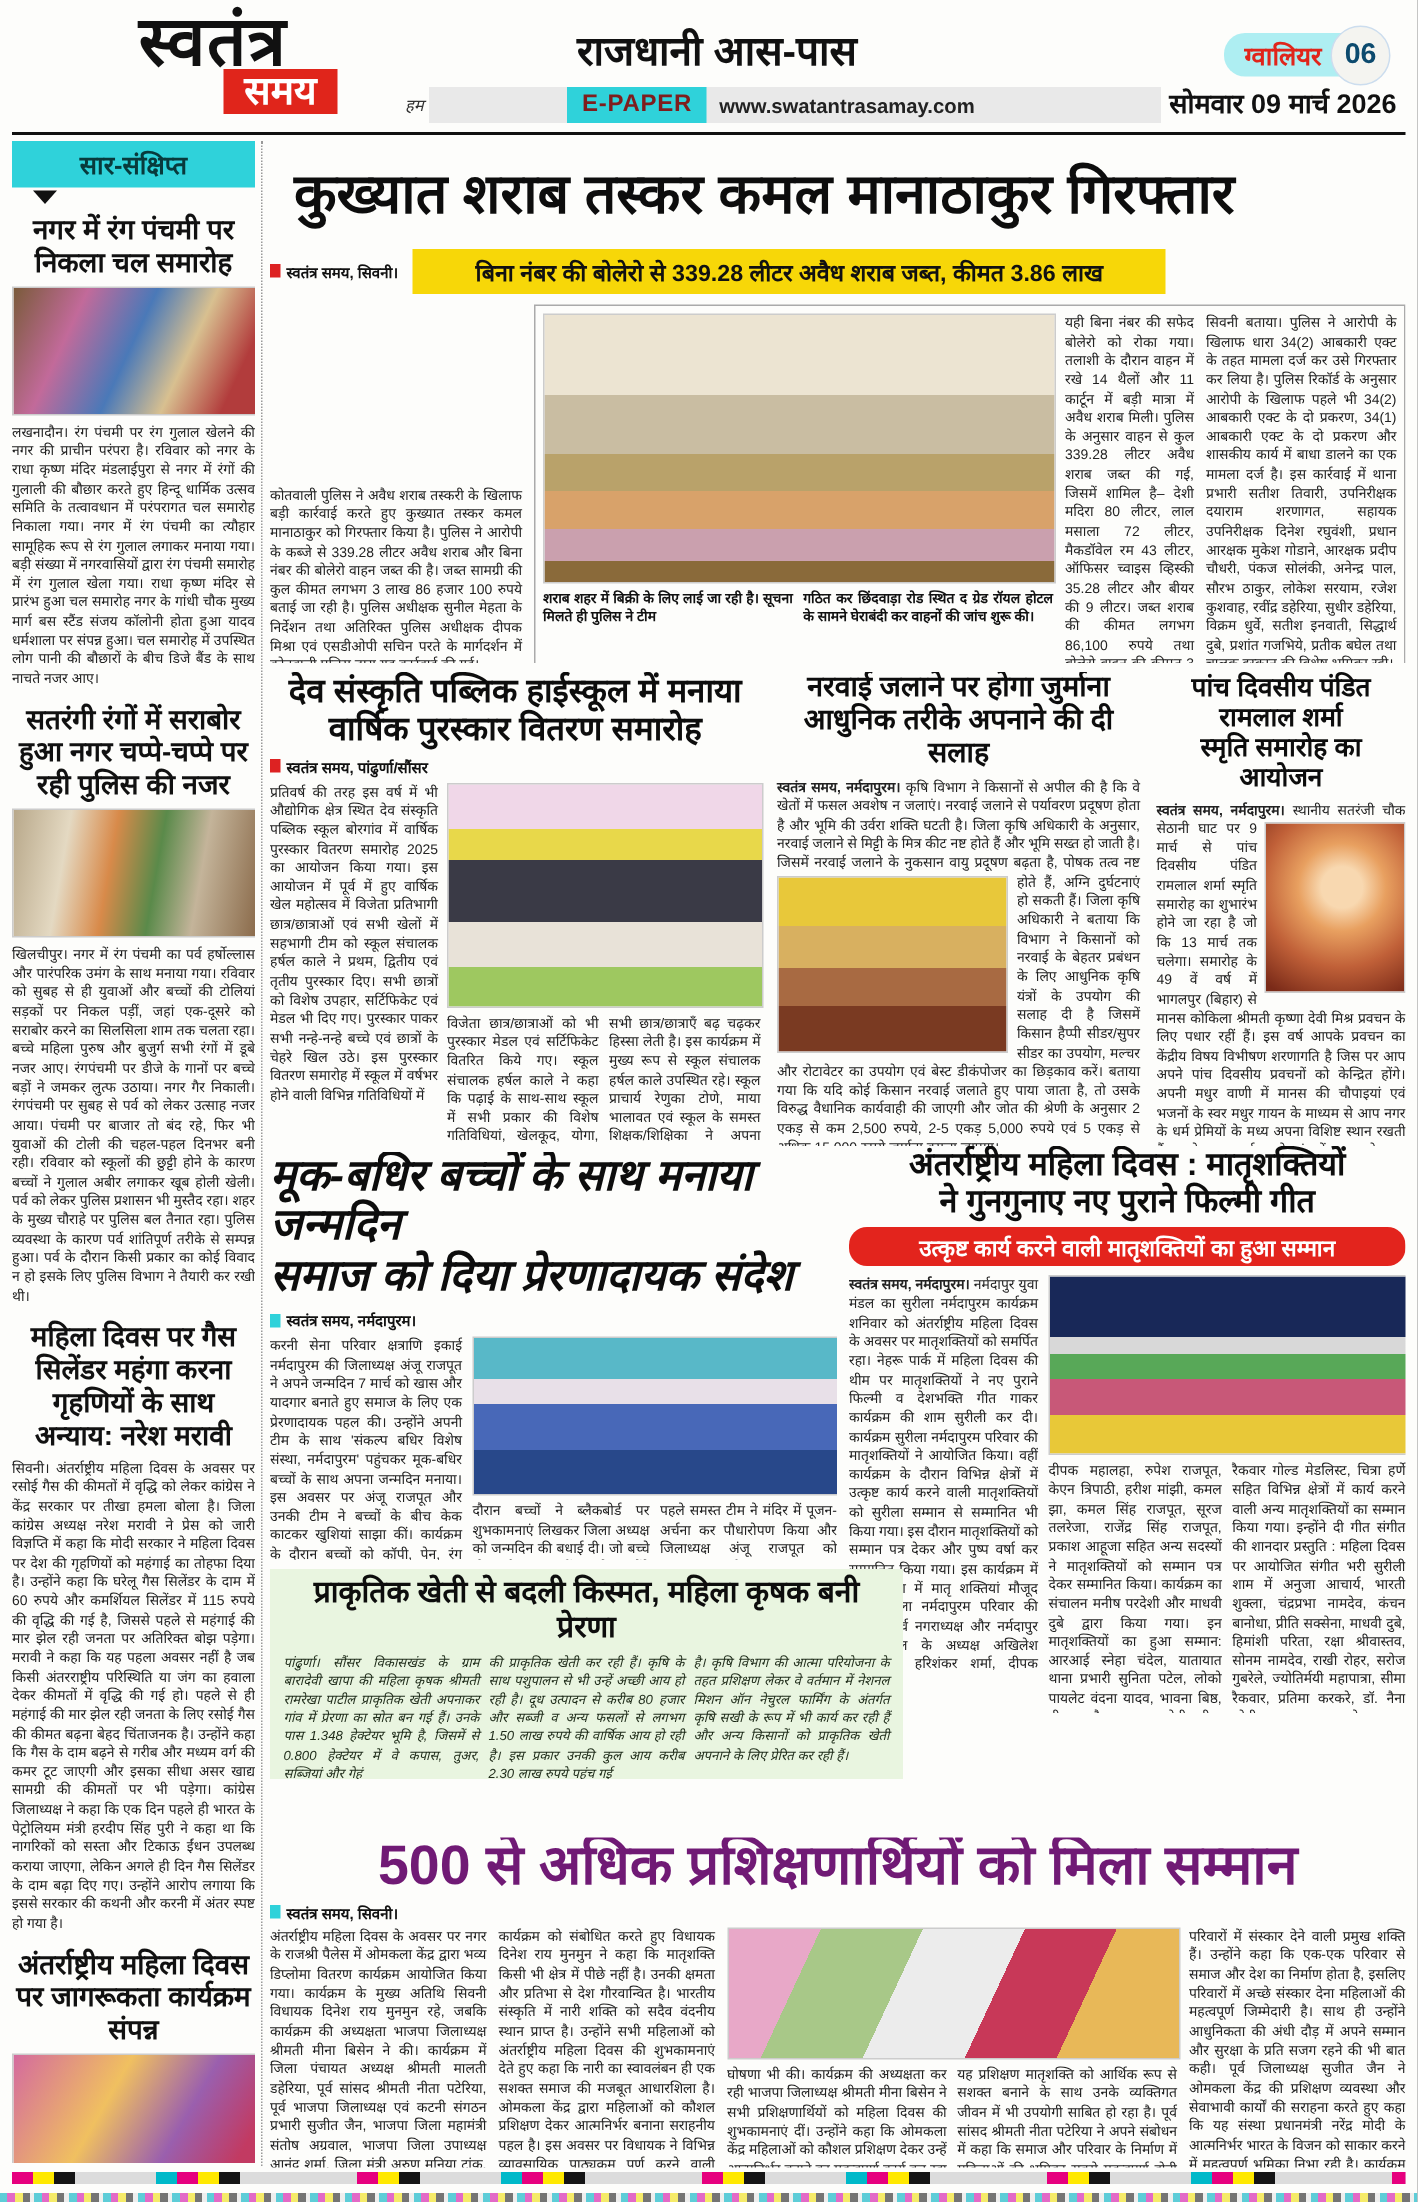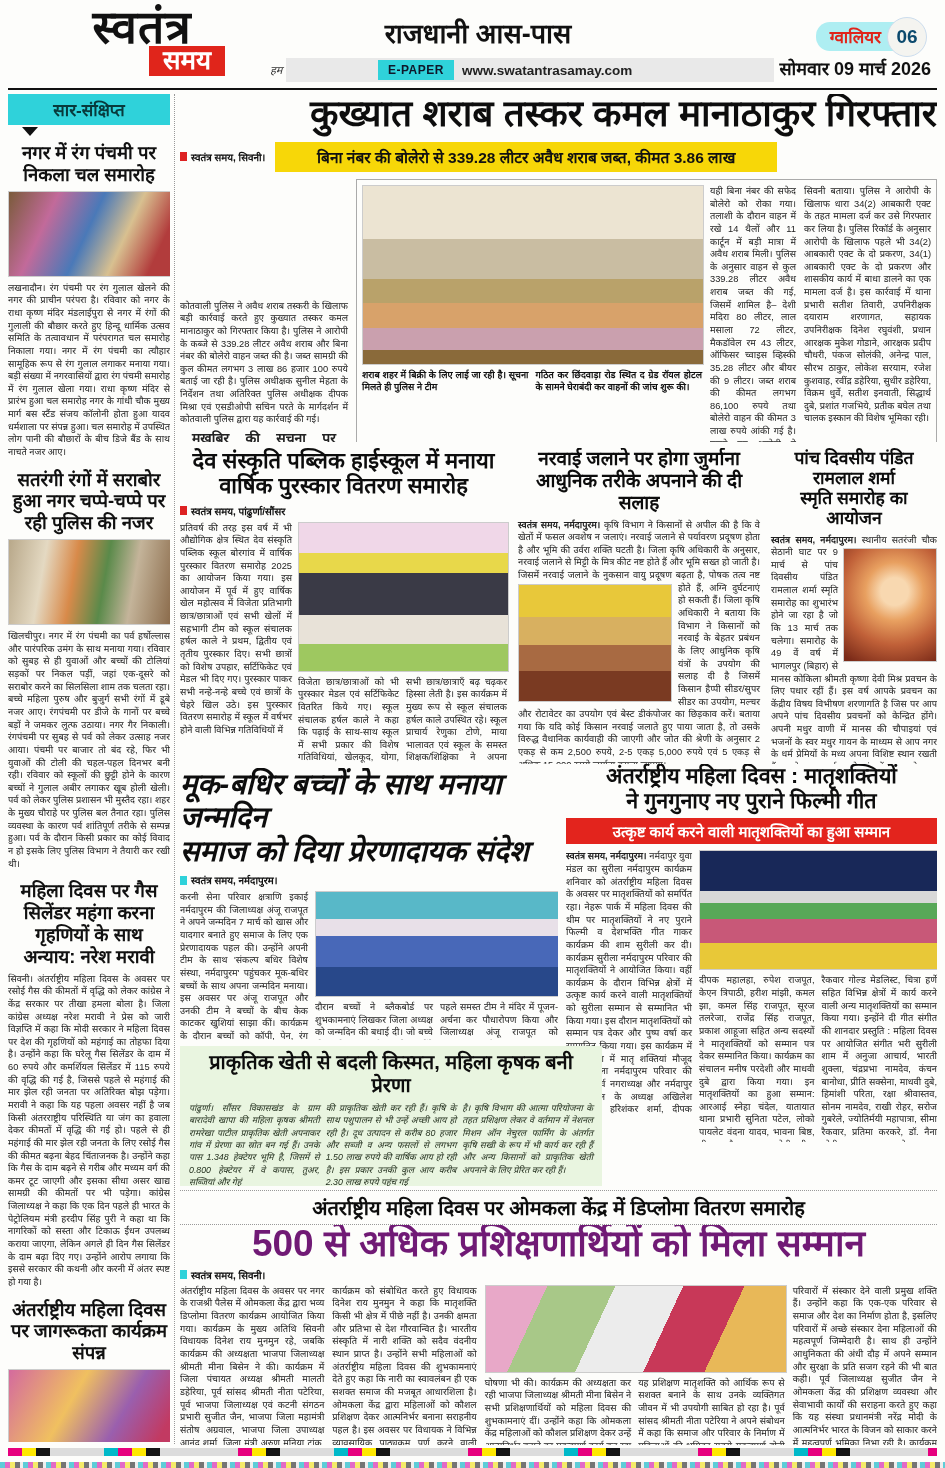--- a/index.html
+++ b/index.html
@@ -7,21 +7,21 @@
         font-family:"Liberation Sans","DejaVu Sans",sans-serif;color:#1c1c1c;overflow:hidden;}
   
   .masthead{position:absolute;left:8px;top:6px;width:929px;height:80px;}
   .logo{position:absolute;left:16px;top:0;width:236px;text-align:center;}
   .logo-top{font-size:46px;font-weight:800;line-height:.95;letter-spacing:1px;color:#111;}
   .logo-bottom{display:inline-block;background:#e0251b;color:#fff;font-size:26px;font-weight:800;
                padding:0 14px;line-height:1.15;margin-left:90px;margin-top:-4px;}
   .tagline{position:absolute;left:262px;top:56px;font-size:11px;color:#333;font-style:italic;white-space:nowrap;}
   .center-title{position:absolute;left:250px;width:440px;top:8px;text-align:center;font-size:27px;font-weight:800;color:#111;}
   .web-strip{position:absolute;left:278px;top:52px;width:488px;height:24px;background:#e9e9e9;display:flex;align-items:center;}
-  .epaper{background:#2fd2da;color:#0f172a;font-weight:800;font-size:12px;padding:3px 10px;margin-left:92px;letter-spacing:.5px;}
+  .epaper{background:#2fd2da;color:#7f1d1d;font-weight:800;font-size:16px;padding:3px 10px;margin-left:92px;letter-spacing:.5px;}
   .website{font-size:13.5px;font-weight:700;color:#222;margin-left:8px;}
   .city-badge{position:absolute;right:26px;top:16px;background:#aeeef2;border-radius:14px;padding:3px 30px 3px 14px;}
   .city-name{color:#e0251b;font-weight:800;font-size:17px;}
   .page-circle{position:absolute;right:-16px;top:-5px;width:38px;height:38px;border-radius:50%;background:#f4f4f0;
                border:1px solid #cde;display:flex;align-items:center;justify-content:center;font-size:19px;font-weight:800;color:#0c4a6e;}
   .dateline{position:absolute;right:6px;top:50px;font-size:18px;font-weight:700;color:#111;}
   .head-rule{position:absolute;left:8px;top:88px;width:929px;border-top:2.5px solid #111;}
   
   .bodytxt{font-size:9.3px;line-height:1.36;text-align:justify;color:#222;}
   .byline{font-size:10px;font-weight:700;color:#111;display:flex;align-items:center;gap:4px;}
@@ -43,21 +43,21 @@
   
   .sidebar{position:absolute;left:8px;top:94px;width:162px;height:1348px;overflow:hidden;}
   .dotv{position:absolute;top:94px;bottom:24px;border-left:1px dotted #999;}
   .side-head{background:#2fd2da;color:#083a3c;text-align:center;font-weight:800;font-size:17px;padding:4px 0;}
   .tri{width:0;height:0;border-left:8px solid transparent;border-right:8px solid transparent;border-top:9px solid #111;margin:2px 0 2px 14px;}
   .side-title{font-size:18.5px;font-weight:800;line-height:1.18;text-align:center;margin:6px 0 5px;color:#111;}
   .side-ph{width:100%;height:84px;margin-bottom:5px;}
   .side-body{margin:0 0 10px;}
   
   .main-story{position:absolute;left:180px;top:94px;width:757px;height:348px;overflow:hidden;}
-  .main-h1{font-size:37px;font-weight:800;text-align:right;line-height:1.08;margin:0;color:#0d0d0d;}
+  .main-h1{font-size:37px;font-weight:800;text-align:left;line-height:1.08;margin:16px;color:#0d0d0d;}
   .story-row1{display:flex;align-items:center;gap:10px;margin-top:8px;}
   .banner-yellow{background:#f7d708;color:#111;font-size:15.5px;font-weight:800;text-align:center;padding:4px 8px;flex:1;}
   .story-wrap{display:flex;gap:8px;margin-top:7px;align-items:flex-end;}
   .ms-col1{width:168px;flex:none;}
   .story-box{flex:1;border:1px solid #aaa;padding:5px;display:flex;flex-wrap:wrap;gap:8px;}
   .ms-photo-blk{width:340px;flex:none;}
   .ms-photo{width:340px;height:178px;}
   .ms-col2{width:86px;flex:none;}
   .ms-col3{flex:1;}
   .crosshead{font-size:14px;font-weight:800;margin:3px 12px 2px;}
@@ -80,21 +80,21 @@
   .pandit-ph{float:right;width:92px;height:112px;margin:2px 0 3px 5px;}
   
   .birthday{position:absolute;left:180px;top:768px;width:378px;height:272px;overflow:hidden;}
   .birthday .art-h2{font-size:29px;text-align:left;font-style:italic;}
   .bd-grid{display:flex;gap:7px;margin-top:4px;}
   .bd-c1{width:128px;flex:none;}
   .bd-right{flex:1;}
   .bd-ph{width:100%;height:104px;margin-bottom:4px;}
   .womens{position:absolute;left:566px;top:764px;width:371px;height:378px;overflow:hidden;}
   .womens .art-h2{font-size:21.5px;text-align:center;}
-  .banner-red{background:#e3241d;color:#fff;font-size:15px;font-weight:800;text-align:center;padding:3px 4px;margin:4px 0 6px;}
+  .banner-red{background:#e3241d;color:#fff;font-size:15px;font-weight:800;text-align:center;padding:3px 4px;margin:4px 0 6px;border-radius:12px;}
   .wd-grid{display:flex;gap:7px;}
   .wd-c1{width:126px;flex:none;}
   .wd-right{flex:1;}
   .wd-ph{width:100%;height:118px;margin-bottom:4px;}
   
   .green-box{position:absolute;left:180px;top:1046px;width:422px;height:140px;background:#e9f5e0;padding:5px 9px;box-sizing:border-box;overflow:hidden;}
   .green-box .art-h2{font-size:20px;text-align:center;margin-bottom:5px;}
   .green-cols{display:flex;gap:6px;}
   .green-cols>div{flex:1;font-size:8.8px;font-style:italic;line-height:1.4;text-align:justify;color:#1d2a18;}
   
@@ -291,21 +291,20 @@
 
   <div class="green-box">
     <h2 class="art-h2">प्राकृतिक खेती से बदली किस्मत, महिला कृषक बनी प्रेरणा</h2>
     <div class="green-cols">
       <div>पांढुर्णा। सौंसर विकासखंड के ग्राम बारादेवी खापा की महिला कृषक श्रीमती रामरेखा पाटील प्राकृतिक खेती अपनाकर गांव में प्रेरणा का स्रोत बन गई हैं। उनके पास 1.348 हेक्टेयर भूमि है, जिसमें से 0.800 हेक्टेयर में वे कपास, तुअर, सब्जियां और गेहूं</div>
       <div>की प्राकृतिक खेती कर रही हैं। कृषि के साथ पशुपालन से भी उन्हें अच्छी आय हो रही है। दूध उत्पादन से करीब 80 हजार और सब्जी व अन्य फसलों से लगभग 1.50 लाख रुपये की वार्षिक आय हो रही है। इस प्रकार उनकी कुल आय करीब 2.30 लाख रुपये पहुंच गई</div>
       <div>है। कृषि विभाग की आत्मा परियोजना के तहत प्रशिक्षण लेकर वे वर्तमान में नेशनल मिशन ऑन नेचुरल फार्मिंग के अंतर्गत कृषि सखी के रूप में भी कार्य कर रही हैं और अन्य किसानों को प्राकृतिक खेती अपनाने के लिए प्रेरित कर रही हैं।</div>
     </div>
   </div>
 
-  <div class="kicker">अंतर्राष्ट्रीय महिला दिवस पर ओमकला केंद्र में डिप्लोमा वितरण समारोह</div>
 
   <div class="diploma">
     <h1 class="diploma-h1">500 से अधिक प्रशिक्षणार्थियों को मिला सम्मान</h1>
     <span class="byline">
       <span class="sq sq-cyan"></span>
       <span>स्वतंत्र समय, सिवनी।</span>
     </span>
     <div class="dp-cols bodytxt">
       <div class="dp-c">अंतर्राष्ट्रीय महिला दिवस के अवसर पर नगर के राजश्री पैलेस में ओमकला केंद्र द्वारा भव्य डिप्लोमा वितरण कार्यक्रम आयोजित किया गया। कार्यक्रम के मुख्य अतिथि सिवनी विधायक दिनेश राय मुनमुन रहे, जबकि कार्यक्रम की अध्यक्षता भाजपा जिलाध्यक्ष श्रीमती मीना बिसेन ने की। कार्यक्रम में जिला पंचायत अध्यक्ष श्रीमती मालती डहेरिया, पूर्व सांसद श्रीमती नीता पटेरिया, पूर्व भाजपा जिलाध्यक्ष एवं कटनी संगठन प्रभारी सुजीत जैन, भाजपा जिला महामंत्री संतोष अग्रवाल, भाजपा जिला उपाध्यक्ष आनंद शर्मा, जिला मंत्री अरुण मुनिया टांक, आईटी जिला संयोजक मनोज मदन त्रिवेदी सहित अनेक जनप्रतिनिधि और गणमान्य नागरिक उपस्थित रहे।</div>
       <div class="dp-c">कार्यक्रम को संबोधित करते हुए विधायक दिनेश राय मुनमुन ने कहा कि मातृशक्ति किसी भी क्षेत्र में पीछे नहीं है। उनकी क्षमता और प्रतिभा से देश गौरवान्वित है। भारतीय संस्कृति में नारी शक्ति को सदैव वंदनीय स्थान प्राप्त है। उन्होंने सभी महिलाओं को अंतर्राष्ट्रीय महिला दिवस की शुभकामनाएं देते हुए कहा कि नारी का स्वावलंबन ही एक सशक्त समाज की मजबूत आधारशिला है। ओमकला केंद्र द्वारा महिलाओं को कौशल प्रशिक्षण देकर आत्मनिर्भर बनाना सराहनीय पहल है। इस अवसर पर विधायक ने विभिन्न व्यावसायिक पाठ्यक्रम पूर्ण करने वाली प्रशिक्षणार्थियों को अपने करकमलों से डिप्लोमा प्रमाणपत्र प्रदान किए, तथा कहा है कि ओमकला केन्द्र की प्रशिक्षार्थी बहनों को वे मदद करेंगे ओमकला केन्द्र को उन्होंने सिलाई मशीनें प्रदान करने की</div>

